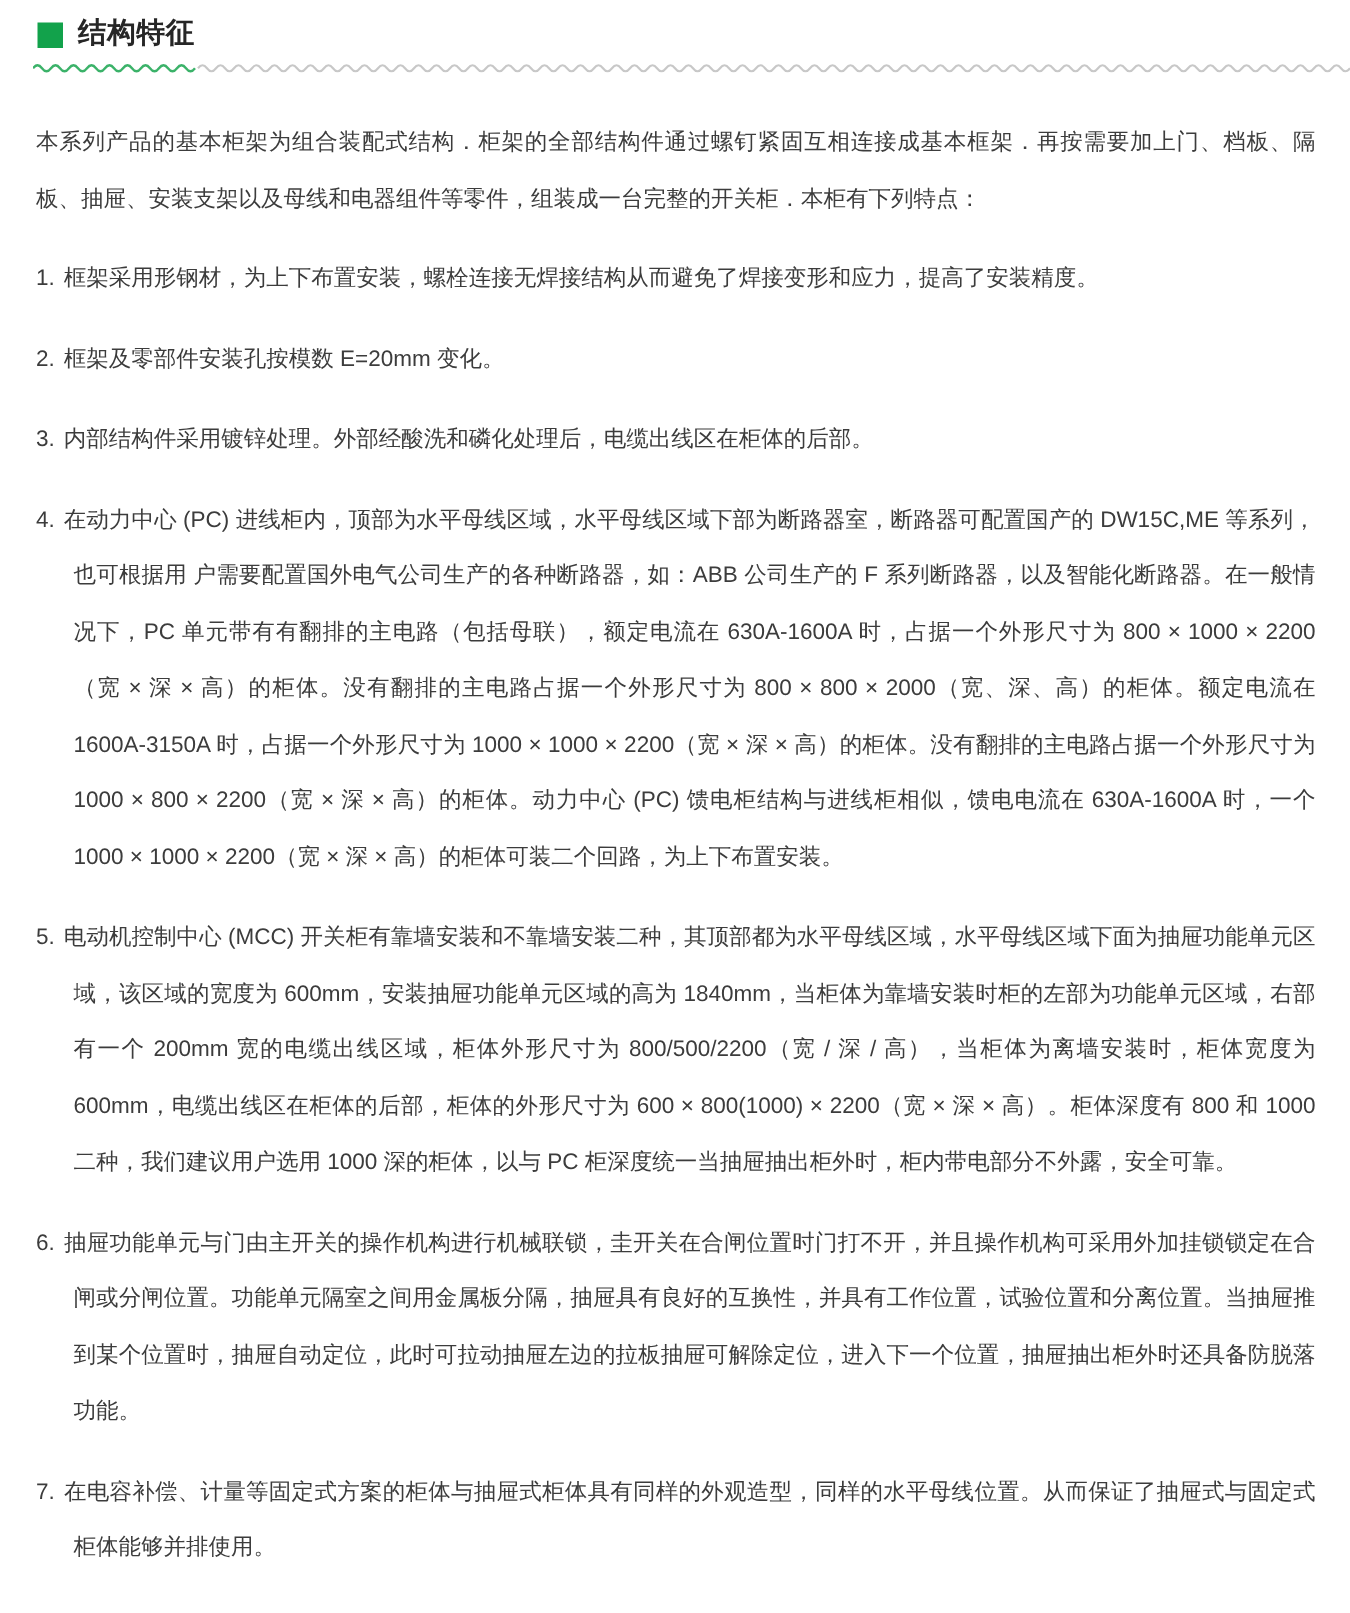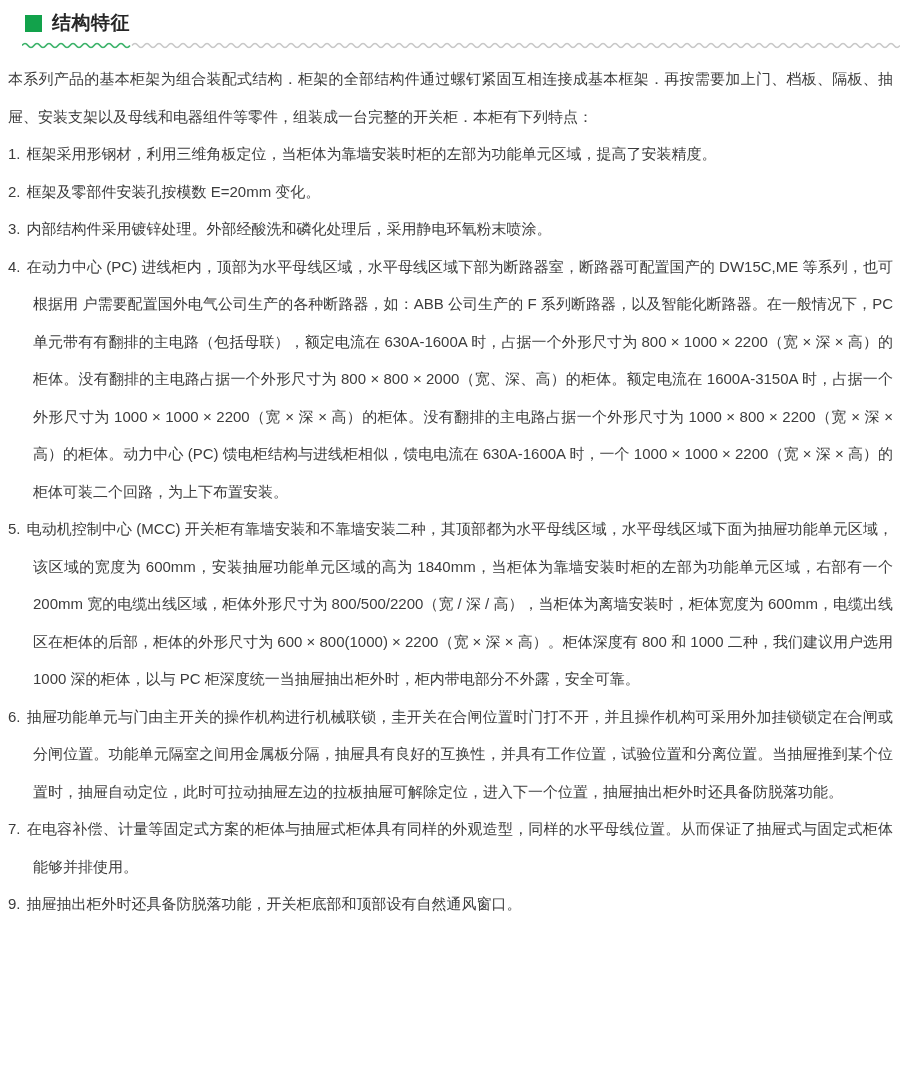--- a/index.html
+++ b/index.html
@@ -11,21 +11,21 @@
   header{display:flex;align-items:center;gap:10px;padding:12px 0 0 25px;height:22px;}
   .sq{width:17px;height:17px;flex:0 0 auto;}
   h1{font-size:19px;line-height:22px;margin:0;color:#262626;font-weight:700;letter-spacing:0.5px;}
   .divider{margin:7px 0 0 22px;height:9px;}
   .divider svg{display:block;}
   main{
     padding:10px 7px 0 8px;
     color:#3c3c3c;font-size:15px;line-height:37.5px;
     text-align:justify;
   }
-  main p{margin:0;}
+  main p{margin:16px;}
   .feature{padding-left:25px;text-indent:-25px;}
   .num{margin-right:6px;}
 </style>
 </head>
 <body>
 
 <div class="page">
 
   <header>
     <span class="sq" style="background: rgb(18, 162, 75);"></span>
@@ -35,25 +35,25 @@
   <div class="divider">
     <svg width="878" height="9" viewBox="0 0 878 9" fill="none" xmlns="http://www.w3.org/2000/svg">
       <path fill="none" stroke-width="1.6" d="M0 4.5 q3 -4 6 0 q3 4 6 0 q3 -4 6 0 q3 4 6 0 q3 -4 6 0 q3 4 6 0 q3 -4 6 0 q3 4 6 0 q3 -4 6 0 q3 4 6 0 q3 -4 6 0 q3 4 6 0 q3 -4 6 0 q3 4 6 0 q3 -4 6 0 q3 4 6 0 q3 -4 6 0 q3 4 6 0" stroke="#3bb269"></path>
       <path fill="none" stroke-width="1.4" d="M110 4.5 q3 -4 6 0 q3 4 6 0 q3 -4 6 0 q3 4 6 0 q3 -4 6 0 q3 4 6 0 q3 -4 6 0 q3 4 6 0 q3 -4 6 0 q3 4 6 0 q3 -4 6 0 q3 4 6 0 q3 -4 6 0 q3 4 6 0 q3 -4 6 0 q3 4 6 0 q3 -4 6 0 q3 4 6 0 q3 -4 6 0 q3 4 6 0 q3 -4 6 0 q3 4 6 0 q3 -4 6 0 q3 4 6 0 q3 -4 6 0 q3 4 6 0 q3 -4 6 0 q3 4 6 0 q3 -4 6 0 q3 4 6 0 q3 -4 6 0 q3 4 6 0 q3 -4 6 0 q3 4 6 0 q3 -4 6 0 q3 4 6 0 q3 -4 6 0 q3 4 6 0 q3 -4 6 0 q3 4 6 0 q3 -4 6 0 q3 4 6 0 q3 -4 6 0 q3 4 6 0 q3 -4 6 0 q3 4 6 0 q3 -4 6 0 q3 4 6 0 q3 -4 6 0 q3 4 6 0 q3 -4 6 0 q3 4 6 0 q3 -4 6 0 q3 4 6 0 q3 -4 6 0 q3 4 6 0 q3 -4 6 0 q3 4 6 0 q3 -4 6 0 q3 4 6 0 q3 -4 6 0 q3 4 6 0 q3 -4 6 0 q3 4 6 0 q3 -4 6 0 q3 4 6 0 q3 -4 6 0 q3 4 6 0 q3 -4 6 0 q3 4 6 0 q3 -4 6 0 q3 4 6 0 q3 -4 6 0 q3 4 6 0 q3 -4 6 0 q3 4 6 0 q3 -4 6 0 q3 4 6 0 q3 -4 6 0 q3 4 6 0 q3 -4 6 0 q3 4 6 0 q3 -4 6 0 q3 4 6 0 q3 -4 6 0 q3 4 6 0 q3 -4 6 0 q3 4 6 0 q3 -4 6 0 q3 4 6 0 q3 -4 6 0 q3 4 6 0 q3 -4 6 0 q3 4 6 0 q3 -4 6 0 q3 4 6 0 q3 -4 6 0 q3 4 6 0 q3 -4 6 0 q3 4 6 0 q3 -4 6 0 q3 4 6 0 q3 -4 6 0 q3 4 6 0 q3 -4 6 0 q3 4 6 0 q3 -4 6 0 q3 4 6 0 q3 -4 6 0 q3 4 6 0 q3 -4 6 0 q3 4 6 0 q3 -4 6 0 q3 4 6 0 q3 -4 6 0 q3 4 6 0 q3 -4 6 0 q3 4 6 0 q3 -4 6 0 q3 4 6 0 q3 -4 6 0 q3 4 6 0 q3 -4 6 0 q3 4 6 0 q3 -4 6 0 q3 4 6 0 q3 -4 6 0 q3 4 6 0" stroke="#c8c8c8"></path>
     </svg>
   </div>
 
   <main>
     <p class="intro">本系列产品的基本柜架为组合装配式结构．柜架的全部结构件通过螺钉紧固互相连接成基本框架．再按需要加上门、档板、隔板、抽屉、安装支架以及母线和电器组件等零件，组装成一台完整的开关柜．本柜有下列特点：</p>
     <div id="feature-list">
-  <p class="feature"><span class="num">1.</span><span class="txt">框架采用形钢材，利用三维角板定位，当柜体为靠墙安装时柜的左部为功能单元区域，提高了安装精度。</span></p>
+  <p class="feature"><span class="num">1.</span><span class="txt">框架采用形钢材，为上下布置安装，螺栓连接无焊接结构从而避免了焊接变形和应力，提高了安装精度。</span></p>
 
   <p class="feature"><span class="num">2.</span><span class="txt">框架及零部件安装孔按模数 E=20mm 变化。</span></p>
 
-  <p class="feature"><span class="num">3.</span><span class="txt">内部结构件采用镀锌处理。外部经酸洗和磷化处理后，采用静电环氧粉末喷涂。</span></p>
+  <p class="feature"><span class="num">3.</span><span class="txt">内部结构件采用镀锌处理。外部经酸洗和磷化处理后，电缆出线区在柜体的后部。</span></p>
 
   <p class="feature"><span class="num">4.</span><span class="txt">在动力中心 (PC) 进线柜内，顶部为水平母线区域，水平母线区域下部为断路器室，断路器可配置国产的 DW15C,ME 等系列，也可根据用 户需要配置国外电气公司生产的各种断路器，如：ABB 公司生产的 F 系列断路器，以及智能化断路器。在一般情况下，PC 单元带有有翻排的主电路（包括母联），额定电流在 630A-1600A 时，占据一个外形尺寸为 800 × 1000 × 2200（宽 × 深 × 高）的柜体。没有翻排的主电路占据一个外形尺寸为 800 × 800 × 2000（宽、深、高）的柜体。额定电流在 1600A-3150A 时，占据一个外形尺寸为 1000 × 1000 × 2200（宽 × 深 × 高）的柜体。没有翻排的主电路占据一个外形尺寸为 1000 × 800 × 2200（宽 × 深 × 高）的柜体。动力中心 (PC) 馈电柜结构与进线柜相似，馈电电流在 630A-1600A 时，一个 1000 × 1000 × 2200（宽 × 深 × 高）的柜体可装二个回路，为上下布置安装。</span></p>
 
   <p class="feature"><span class="num">5.</span><span class="txt">电动机控制中心 (MCC) 开关柜有靠墙安装和不靠墙安装二种，其顶部都为水平母线区域，水平母线区域下面为抽屉功能单元区域，该区域的宽度为 600mm，安装抽屉功能单元区域的高为 1840mm，当柜体为靠墙安装时柜的左部为功能单元区域，右部有一个 200mm 宽的电缆出线区域，柜体外形尺寸为 800/500/2200（宽 / 深 / 高），当柜体为离墙安装时，柜体宽度为 600mm，电缆出线区在柜体的后部，柜体的外形尺寸为 600 × 800(1000) × 2200（宽 × 深 × 高）。柜体深度有 800 和 1000 二种，我们建议用户选用 1000 深的柜体，以与 PC 柜深度统一当抽屉抽出柜外时，柜内带电部分不外露，安全可靠。</span></p>
 
   <p class="feature"><span class="num">6.</span><span class="txt">抽屉功能单元与门由主开关的操作机构进行机械联锁，圭开关在合闸位置时门打不开，并且操作机构可采用外加挂锁锁定在合闸或分闸位置。功能单元隔室之间用金属板分隔，抽屉具有良好的互换性，并具有工作位置，试验位置和分离位置。当抽屉推到某个位置时，抽屉自动定位，此时可拉动抽屉左边的拉板抽屉可解除定位，进入下一个位置，抽屉抽出柜外时还具备防脱落功能。</span></p>
 
   <p class="feature"><span class="num">7.</span><span class="txt">在电容补偿、计量等固定式方案的柜体与抽屉式柜体具有同样的外观造型，同样的水平母线位置。从而保证了抽屉式与固定式柜体能够并排使用。</span></p>
 
 

